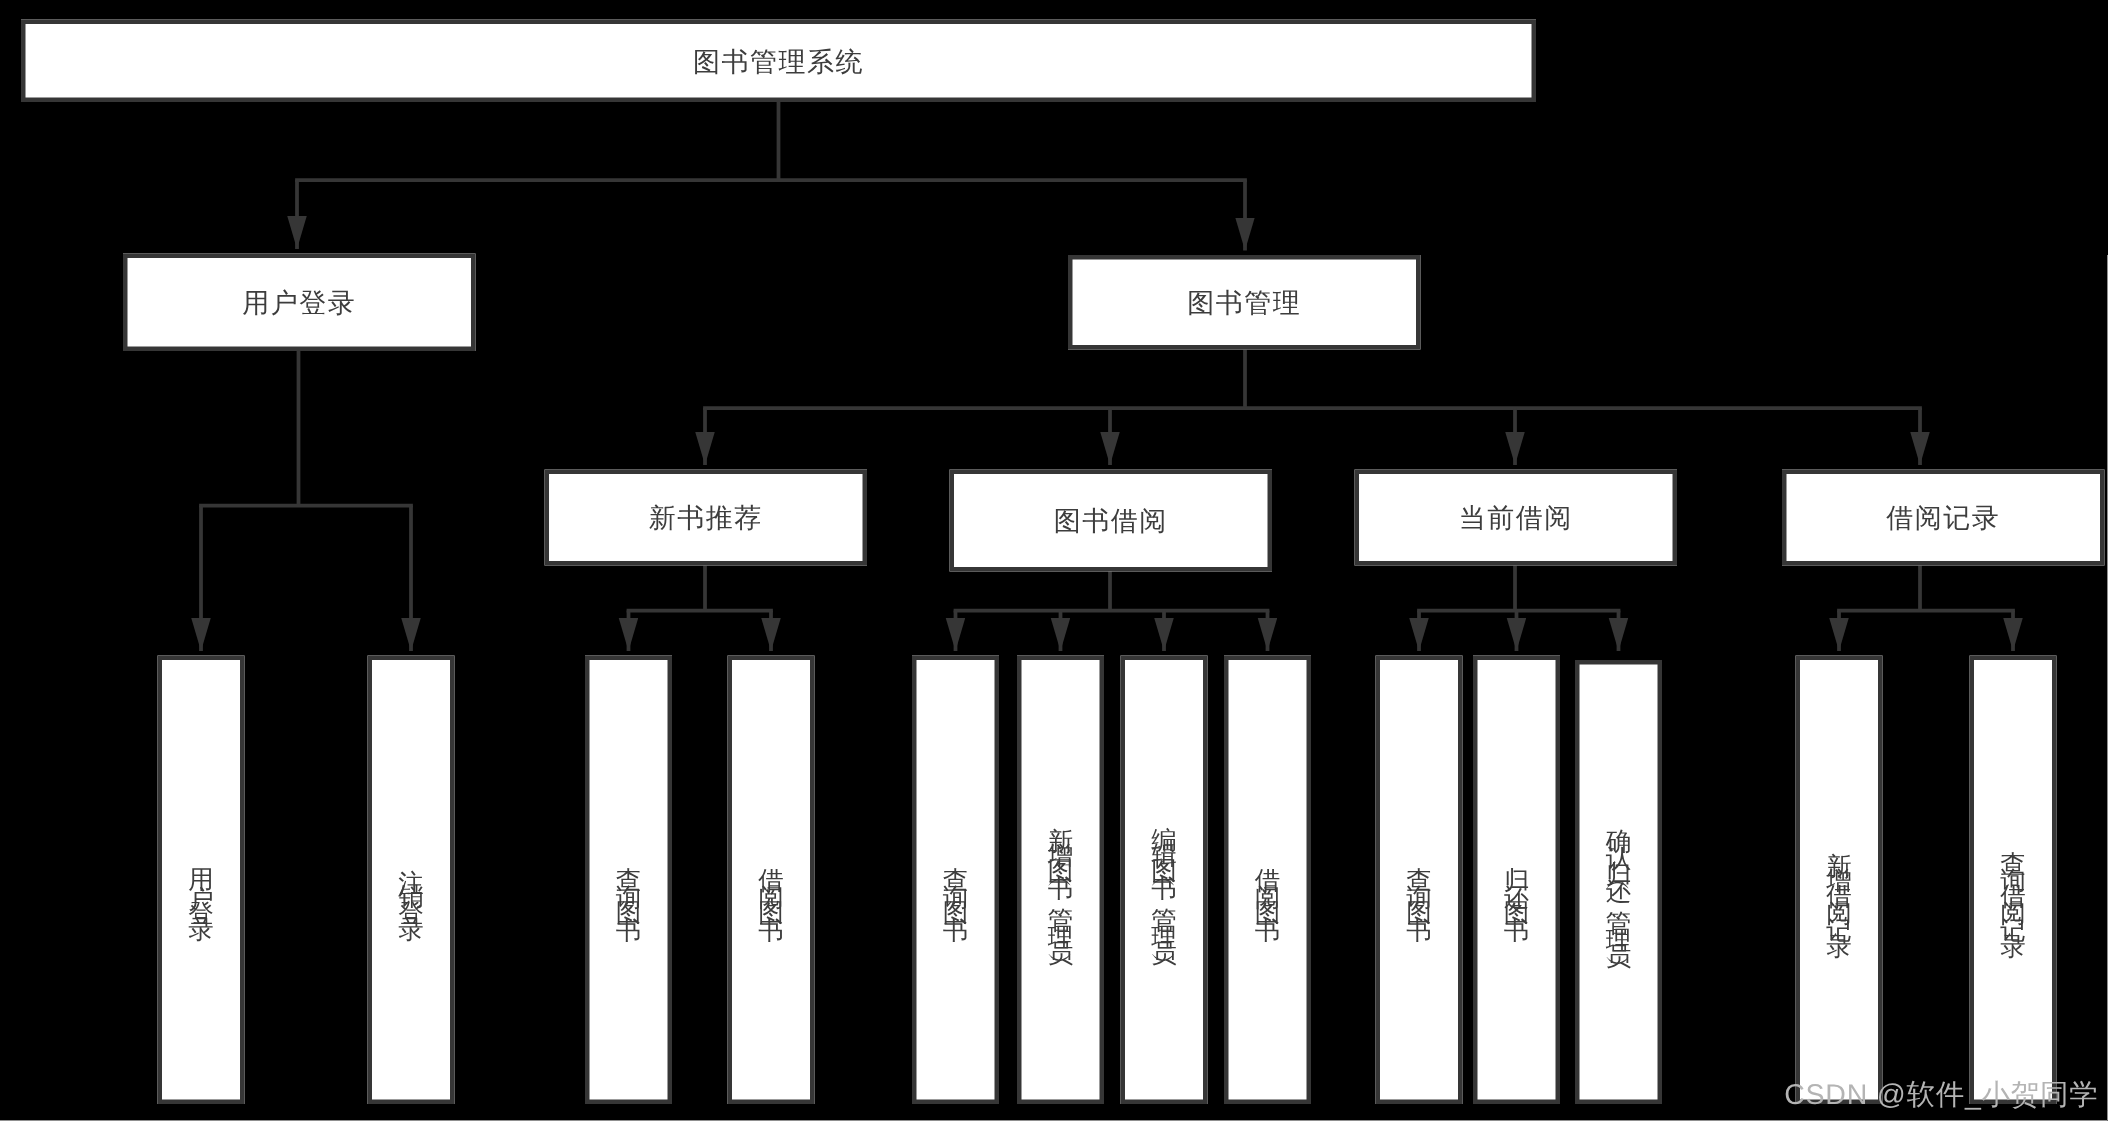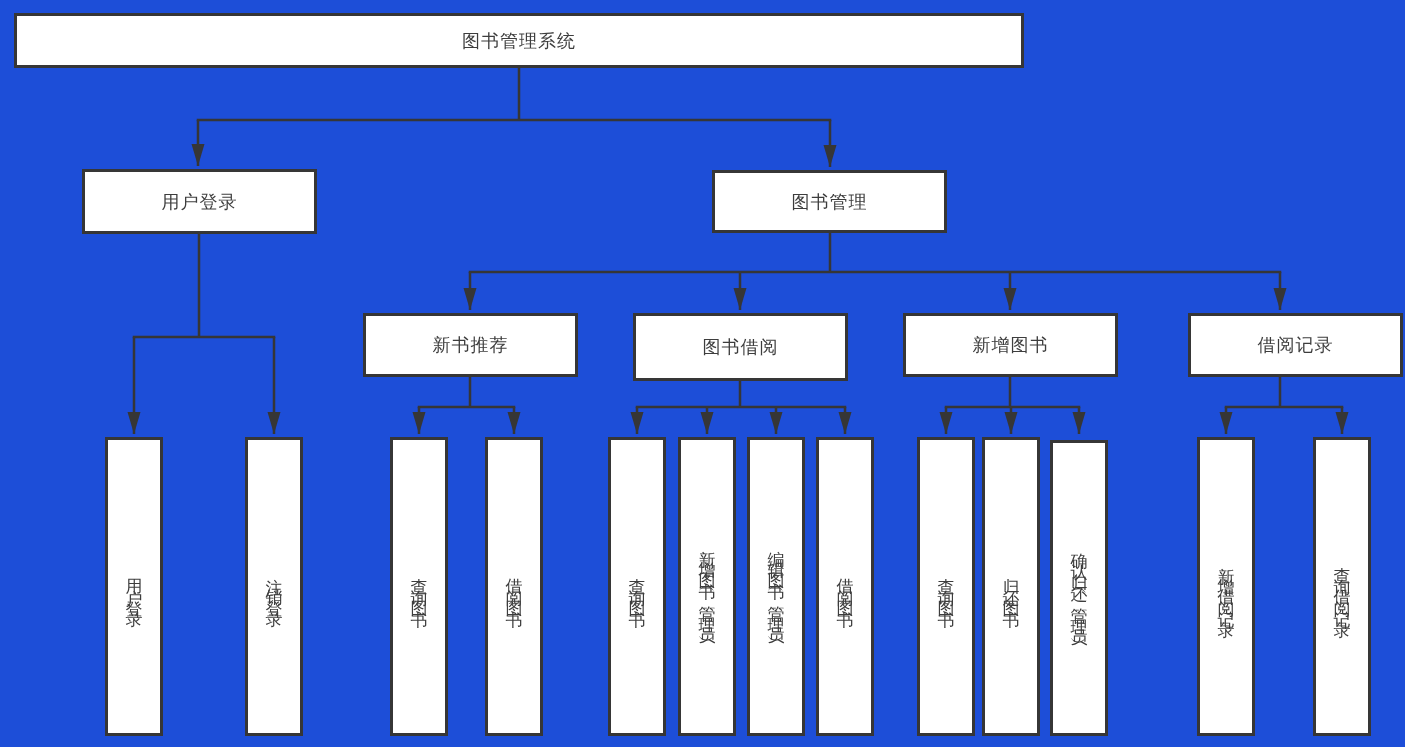--- a/index.html
+++ b/index.html
@@ -1,17 +1,17 @@
 <!DOCTYPE html>
 <html><head>
 <meta charset="utf-8">
 <style>
   html,body{margin:0;padding:0;background:#ffffff;}
   #stage{
-    position:relative;width:1405px;height:747px;background:#1d4ed8;overflow:hidden;
+    position:relative;width:1405px;height:747px;background:#000000;overflow:hidden;
     font-family:"Liberation Sans","DejaVu Sans",sans-serif;color:#3d3d3d;
   }
   #wires{position:absolute;left:0;top:0;z-index:0;}
   .node{
     position:absolute;background:#ffffff;border:3px solid #363636;
     display:flex;align-items:center;justify-content:center;
     box-sizing:border-box;z-index:1;
   }
   .node.h{font-size:18px;letter-spacing:1px;}
   .node.v{
@@ -78,34 +78,35 @@
     </g>
   </svg>
 
   <div class="node h" style="left:14px;top:13px;width:1010px;height:55px;">图书管理系统</div>
 
   <div class="node h" style="left:82px;top:169px;width:235px;height:65px;">用户登录</div>
   <div class="node h" style="left:363px;top:313px;width:215px;height:64px;">新书推荐</div>
 
   <div class="node h" style="left:712px;top:170px;width:235px;height:63px;">图书管理</div>
   <div class="node h" style="left:633px;top:313px;width:215px;height:68px;">图书借阅</div>
-  <div class="node h" style="left:903px;top:313px;width:215px;height:64px;">新增图书</div>
+  <div class="node h" style="left:903px;top:313px;width:215px;height:64px;">当前借阅</div>
   <div class="node h" style="left:1173px;top:313px;width:215px;height:64px;margin-left:15px;">借阅记录</div>
 
   <div class="node v" style="left:105px;top:437px;width:58px;height:299px;">用户登录</div>
   <div class="node v" style="left:245px;top:437px;width:58px;height:299px;">注销登录</div>
 
   <div class="node v" style="left:390px;top:437px;width:58px;height:299px;">查询图书</div>
   <div class="node v" style="left:485px;top:437px;width:58px;height:299px;">借阅图书</div>
 
   <div class="node v" style="left:608px;top:437px;width:58px;height:299px;">查询图书</div>
   <div class="node v" style="left:678px;top:437px;width:58px;height:299px;">新增图书（管理员）</div>
   <div class="node v" style="left:747px;top:437px;width:58px;height:299px;">编辑图书（管理员）</div>
   <div class="node v" style="left:816px;top:437px;width:58px;height:299px;">借阅图书</div>
 
   <div class="node v" style="left:917px;top:437px;width:58px;height:299px;">查询图书</div>
   <div class="node v" style="left:982px;top:437px;width:58px;height:299px;">归还图书</div>
   <div class="node v" style="left:1050px;top:440px;width:58px;height:296px;">确认归还（管理员）</div>
 
   <div class="node v" style="left:1197px;top:437px;width:58px;height:299px;">新增借阅记录</div>
   <div class="node v" style="left:1313px;top:437px;width:58px;height:299px;">查询借阅记录</div>
 
+  <div id="watermark">CSDN @软件_小贺同学</div>
 </div>
 
 </body></html>

